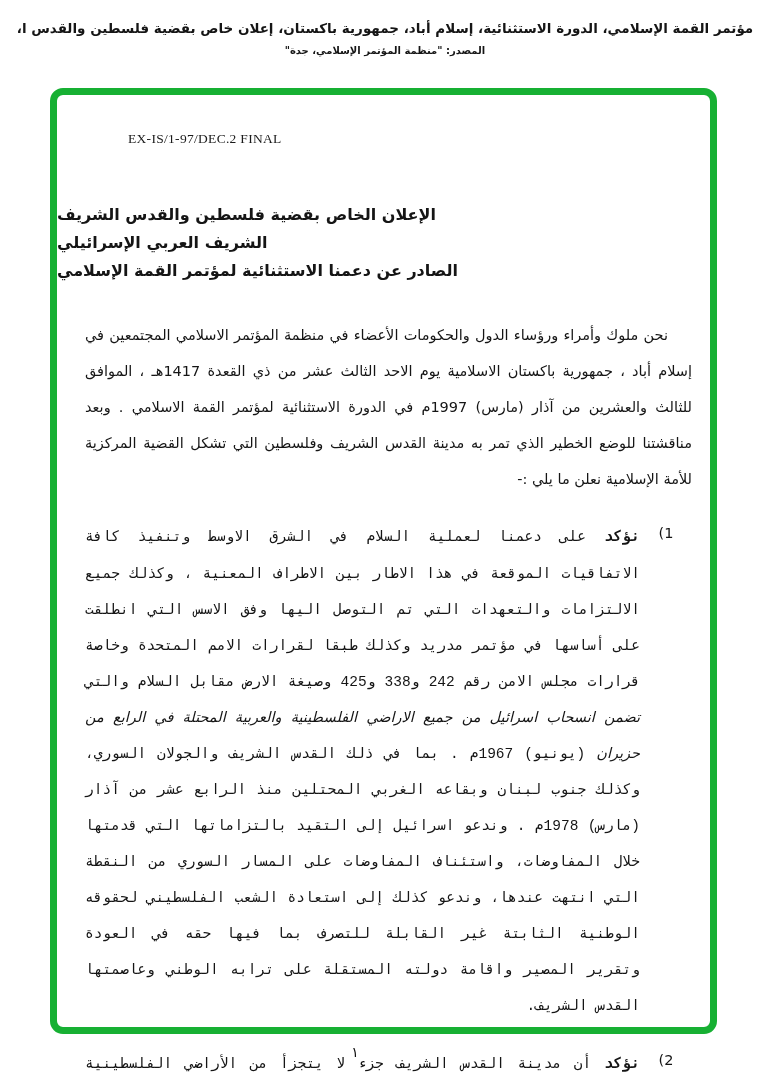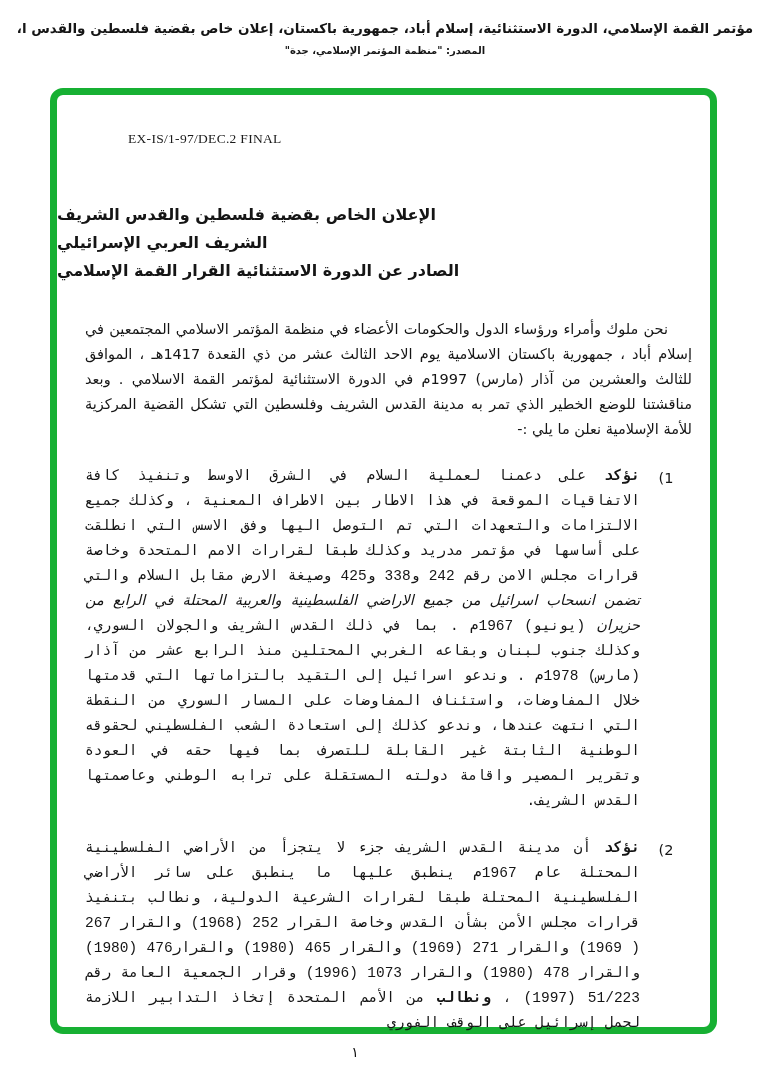--- a/index.html
+++ b/index.html
@@ -22,21 +22,21 @@
   }
   .doc-ref{
     font-family:"Liberation Serif", serif;font-size:13.5px;letter-spacing:.3px;
     margin:36px 0 0 71px;color:#1a1a1a;
   }
   .doc-title{
     direction:rtl;text-align:left;font-weight:bold;font-size:16px;
     line-height:28px;margin-top:54px;
   }
   .body-text{
-    direction:rtl;text-align:justify;font-size:14.5px;line-height:25px;
+    direction:rtl;text-align:justify;font-size:14.5px;line-height:36px;
   }
   .preamble{
     margin:32px 18px 0 28px;text-indent:24px;
   }
   .item{
     display:flex;direction:rtl;margin:22px 18px 0 28px;
   }
   .item-marker{
     flex:none;width:52px;direction:ltr;text-align:center;
     font-size:14.5px;line-height:28.5px;font-weight:normal;
@@ -57,21 +57,21 @@
   <div class="masthead-source">المصدر: "منظمة المؤتمر الإسلامي، جدة"</div>
 </div>
 
 <div class="doc-frame">
 
   <div class="doc-ref">EX-IS/1-97/DEC.2 FINAL</div>
 
   <div class="doc-title">
     <div class="doc-title-line">الإعلان الخاص بقضية فلسطين والقدس الشريف</div>
     <div class="doc-title-line">الشريف العربي الإسرائيلي</div>
-    <div class="doc-title-line">الصادر عن الدورة الاستثنائية القرار القمة الإسلامي</div>
+    <div class="doc-title-line">الصادر عن دعمنا الاستثنائية لمؤتمر القمة الإسلامي</div>
   </div>
 
   <p class="body-text preamble">نحن ملوك وأمراء ورؤساء الدول والحكومات الأعضاء في منظمة المؤتمر الاسلامي المجتمعين في إسلام أباد ، جمهورية باكستان الاسلامية يوم الاحد الثالث عشر من ذي القعدة 1417هـ ، الموافق للثالث والعشرين من آذار (مارس) 1997م في الدورة الاستثنائية لمؤتمر القمة الاسلامي .  وبعد مناقشتنا للوضع الخطير الذي تمر به مدينة القدس الشريف وفلسطين التي تشكل القضية المركزية للأمة الإسلامية نعلن ما يلي :-</p>
 
   <div class="item">
     <div class="item-marker">(1</div>
     <p class="body-text item-text"><span class="lead">نؤكد</span><span> على دعمنا لعملية السلام في الشرق الاوسط وتنفيذ كافة الاتفاقيات الموقعة في هذا الاطار بين الاطراف المعنية ، وكذلك جميع الالتزامات والتعهدات التي تم التوصل اليها وفق الاسس التي انطلقت على أساسها في مؤتمر مدريد وكذلك طبقا لقرارات الامم المتحدة وخاصة قرارات مجلس الامن رقم 242 و338 و425 وصيغة الارض مقابل السلام والتي </span><span class="italic">تضمن انسحاب اسرائيل من جميع الاراضي الفلسطينية والعربية المحتلة في الرابع من حزيران</span><span> (يونيو) 1967م . بما في ذلك القدس الشريف والجولان السوري، وكذلك جنوب لبنان وبقاعه الغربي المحتلين منذ الرابع عشر من آذار (مارس) 1978م .  وندعو اسرائيل إلى التقيد بالتزاماتها التي قدمتها خلال المفاوضات، واستئناف المفاوضات على المسار السوري من النقطة التي انتهت عندها، وندعو كذلك إلى استعادة الشعب الفلسطيني لحقوقه الوطنية الثابتة غير القابلة للتصرف بما فيها حقه في العودة وتقرير المصير واقامة دولته المستقلة على ترابه الوطني وعاصمتها القدس الشريف.</span></p>
   </div>
 
   <div class="item">

